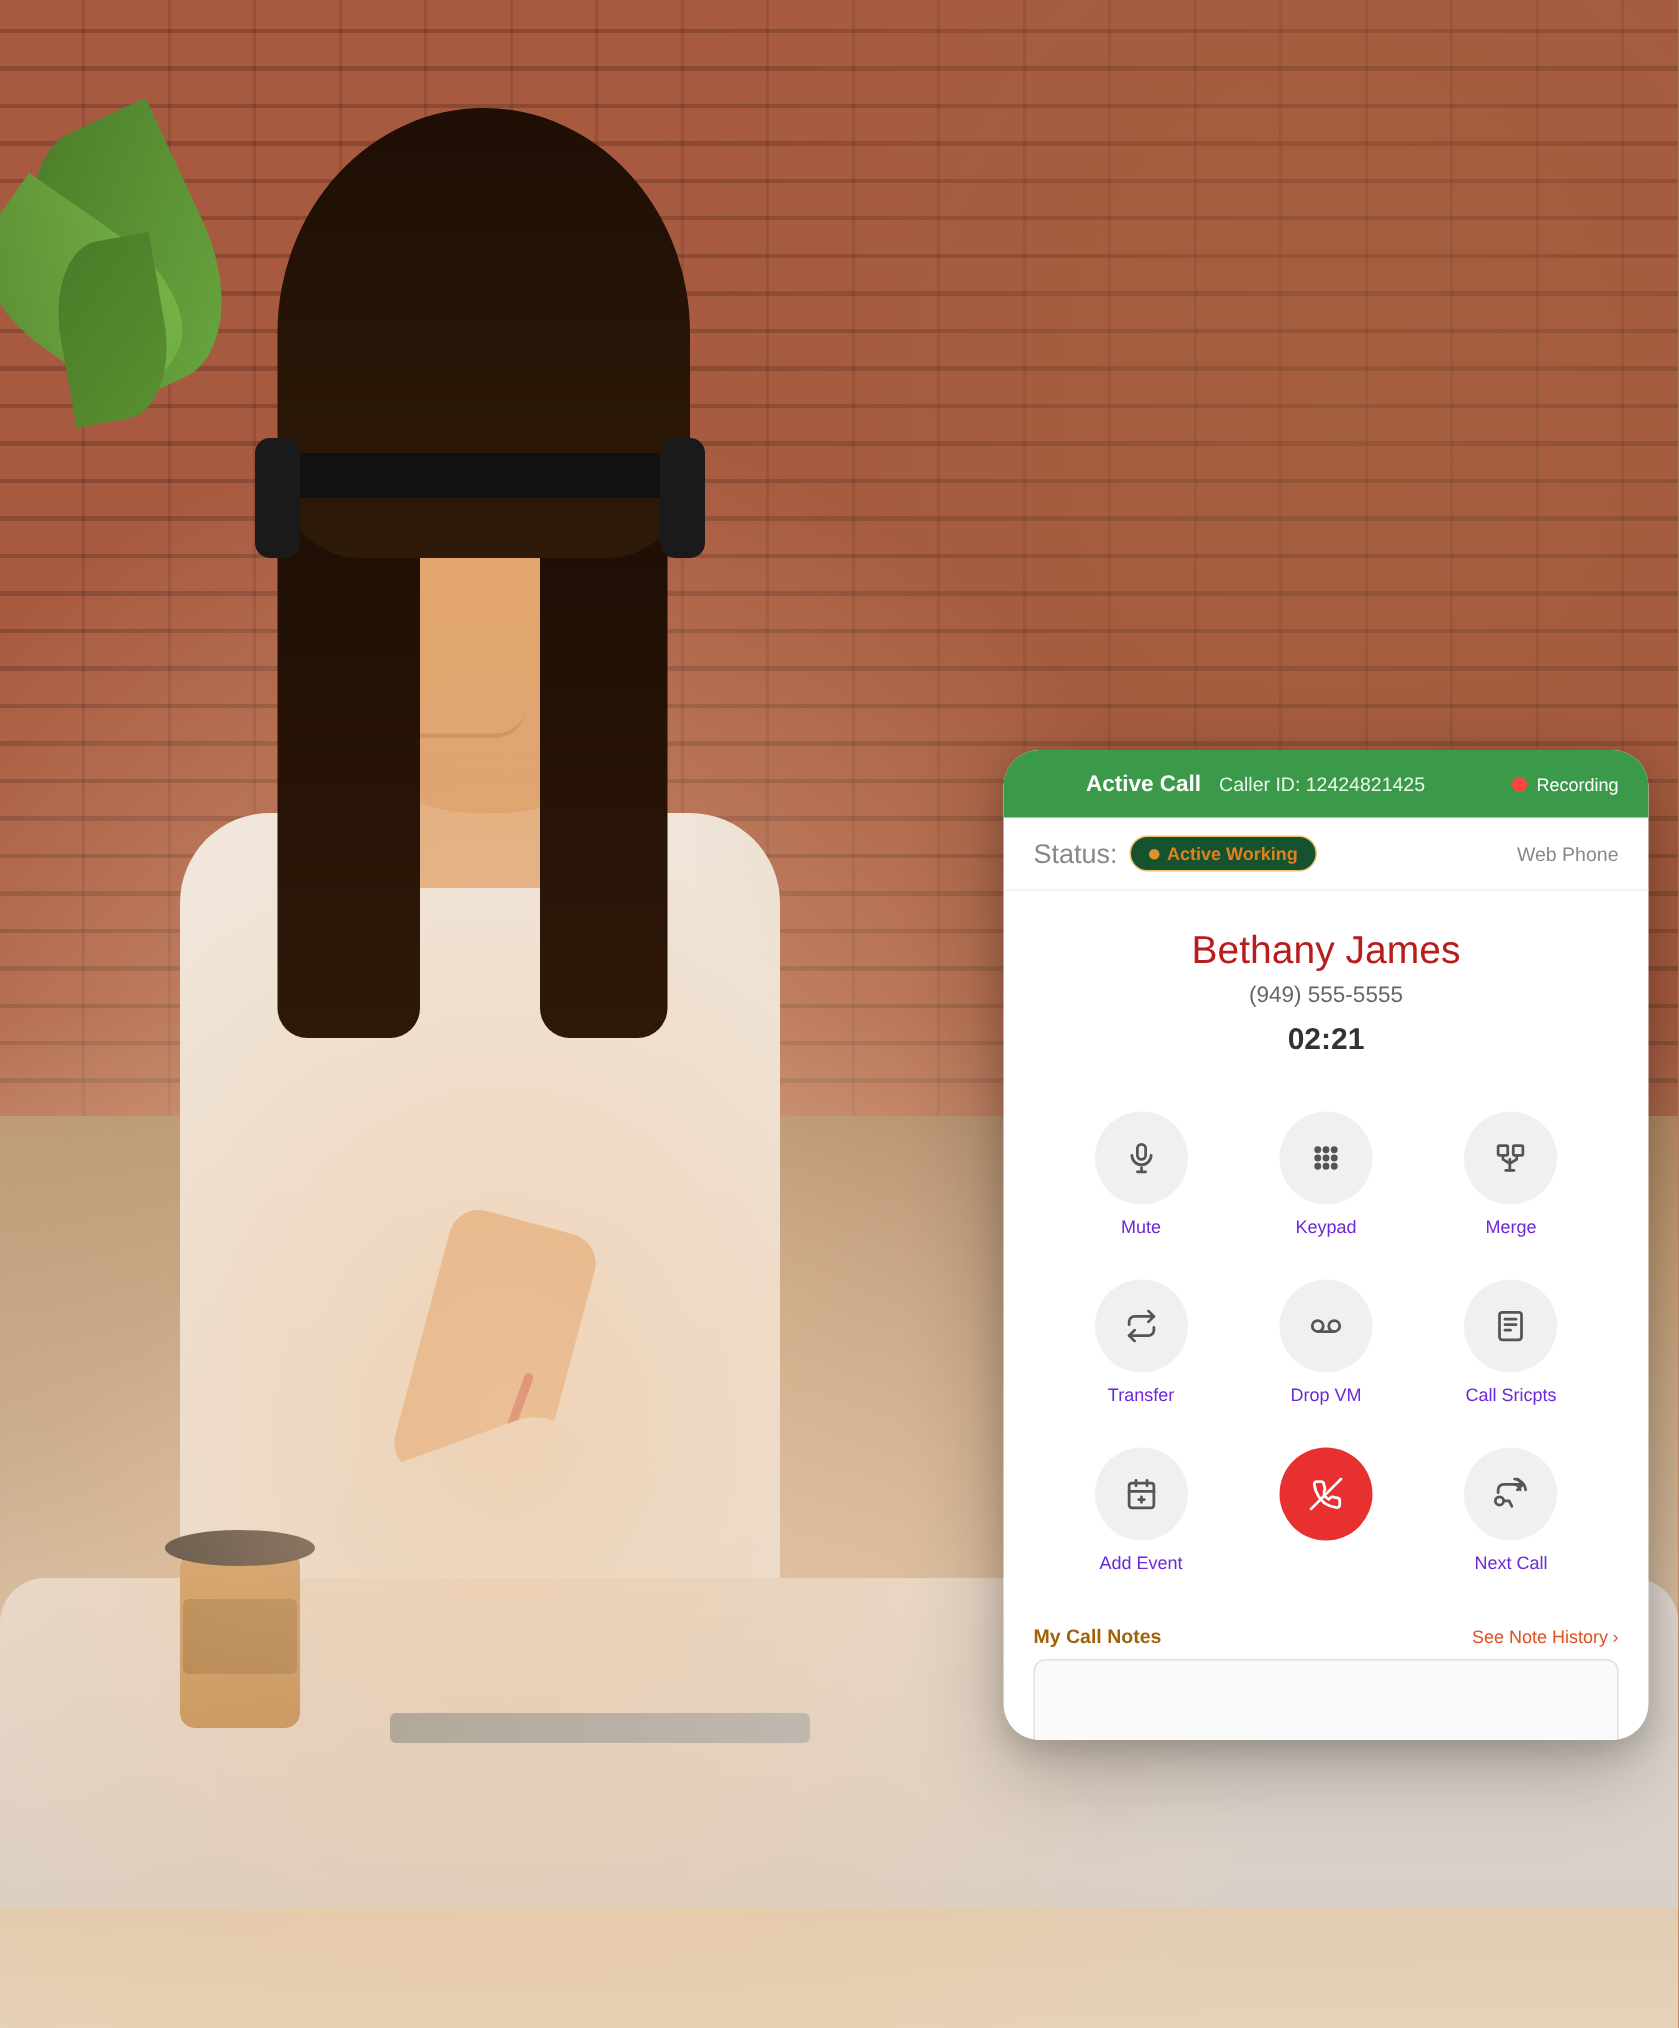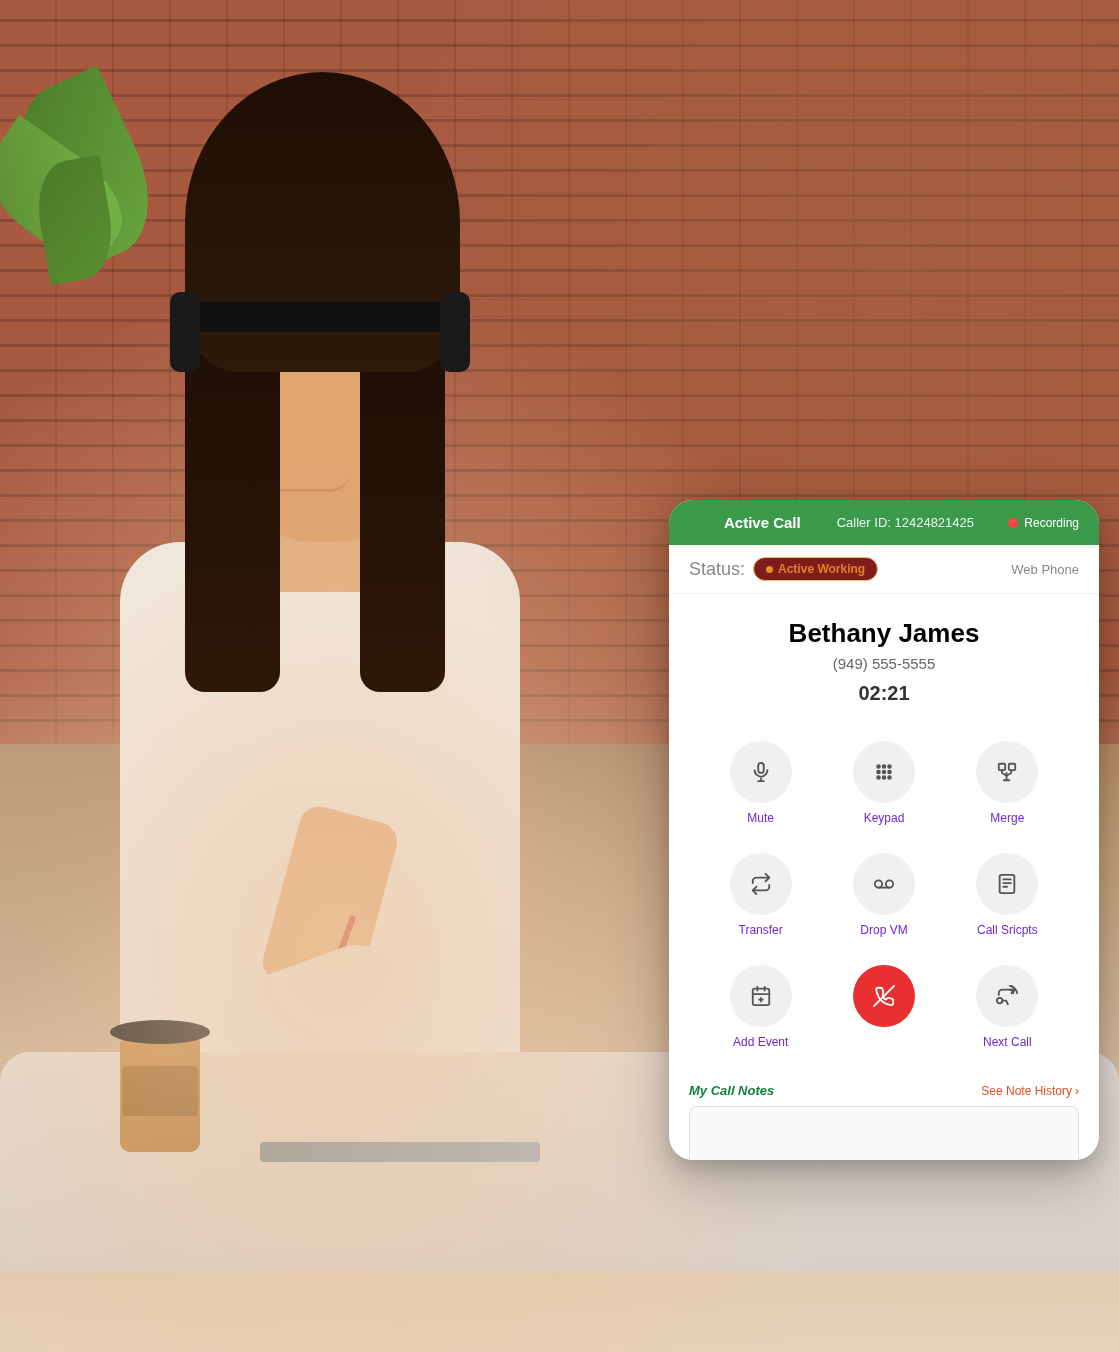--- a/index.html
+++ b/index.html
@@ -45,21 +45,20 @@
     .header-active-call {
       color: white;
       font-weight: 700;
       font-size: 15px;
       margin-left: 35px;
     }
     .header-caller-id {
       color: rgba(255,255,255,0.9);
       font-size: 13px;
       flex: 1;
-      margin-left: 24px;
     }
     .recording-badge {
       display: flex;
       align-items: center;
       gap: 6px;
       color: white;
       font-size: 12px;
     }
     .recording-dot {
       width: 10px;
@@ -79,21 +78,21 @@
       display: flex;
       align-items: center;
       justify-content: space-between;
       border-bottom: 1px solid #f0f0f0;
     }
     .status-label {
       color: #888;
       font-size: 18px;
     }
     .status-badge {
-      background: #7f1d1d;
+      background: #14532d;
       color: #e08020;
       border: 1px solid #f0c070;
       border-radius: 20px;
       padding: 4px 12px;
       font-size: 12px;
       font-weight: 600;
       display: flex;
       align-items: center;
       gap: 5px;
     }
@@ -109,22 +108,22 @@
       cursor: pointer;
     }
 
     
     .caller-info {
       text-align: center;
       padding: 24px 20px 12px;
     }
     .caller-name {
       font-size: 26px;
-      font-weight: 700;
-      color: #000000;
+      font-weight: 400;
+      color: #b91c1c;
       margin-bottom: 6px;
     }
     .caller-phone {
       color: #666;
       font-size: 15px;
       margin-bottom: 10px;
     }
     .call-timer {
       font-size: 20px;
       font-weight: 600;
@@ -173,22 +172,21 @@
     }
     .notes-header {
       display: flex;
       justify-content: space-between;
       align-items: center;
       margin-bottom: 8px;
     }
     .notes-title {
       font-size: 13px;
       font-weight: 600;
-      color: #15803d;
-      font-style: italic;
+      color: #a16207;
     }
     .notes-link {
       font-size: 12px;
       color: #e05020;
       cursor: pointer;
       display: flex;
       align-items: center;
       gap: 3px;
     }
     .notes-textarea {

